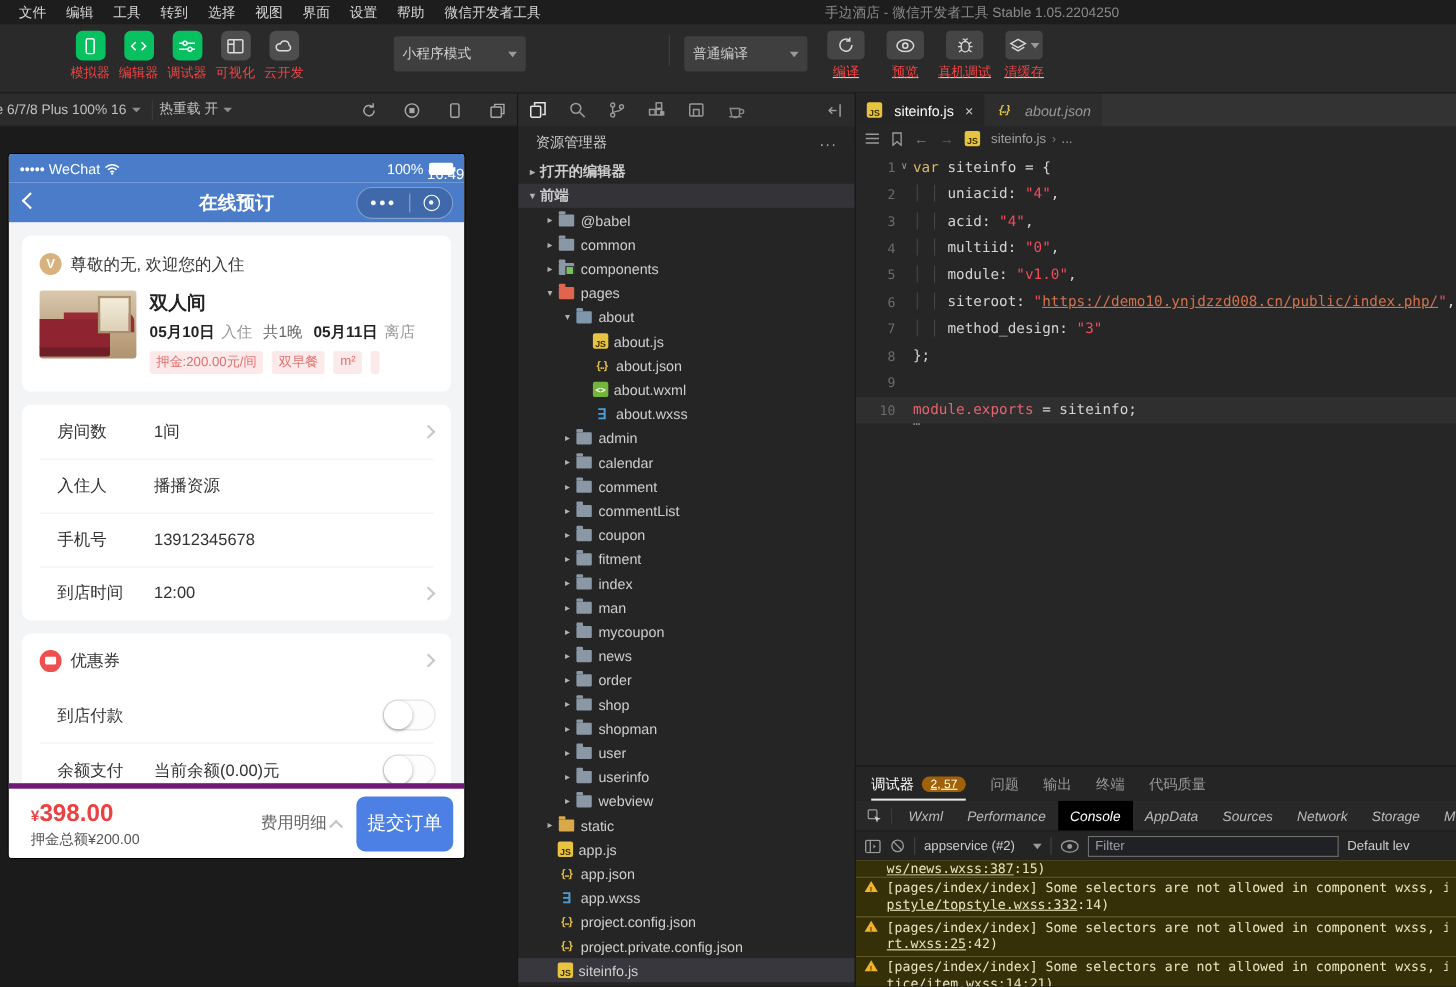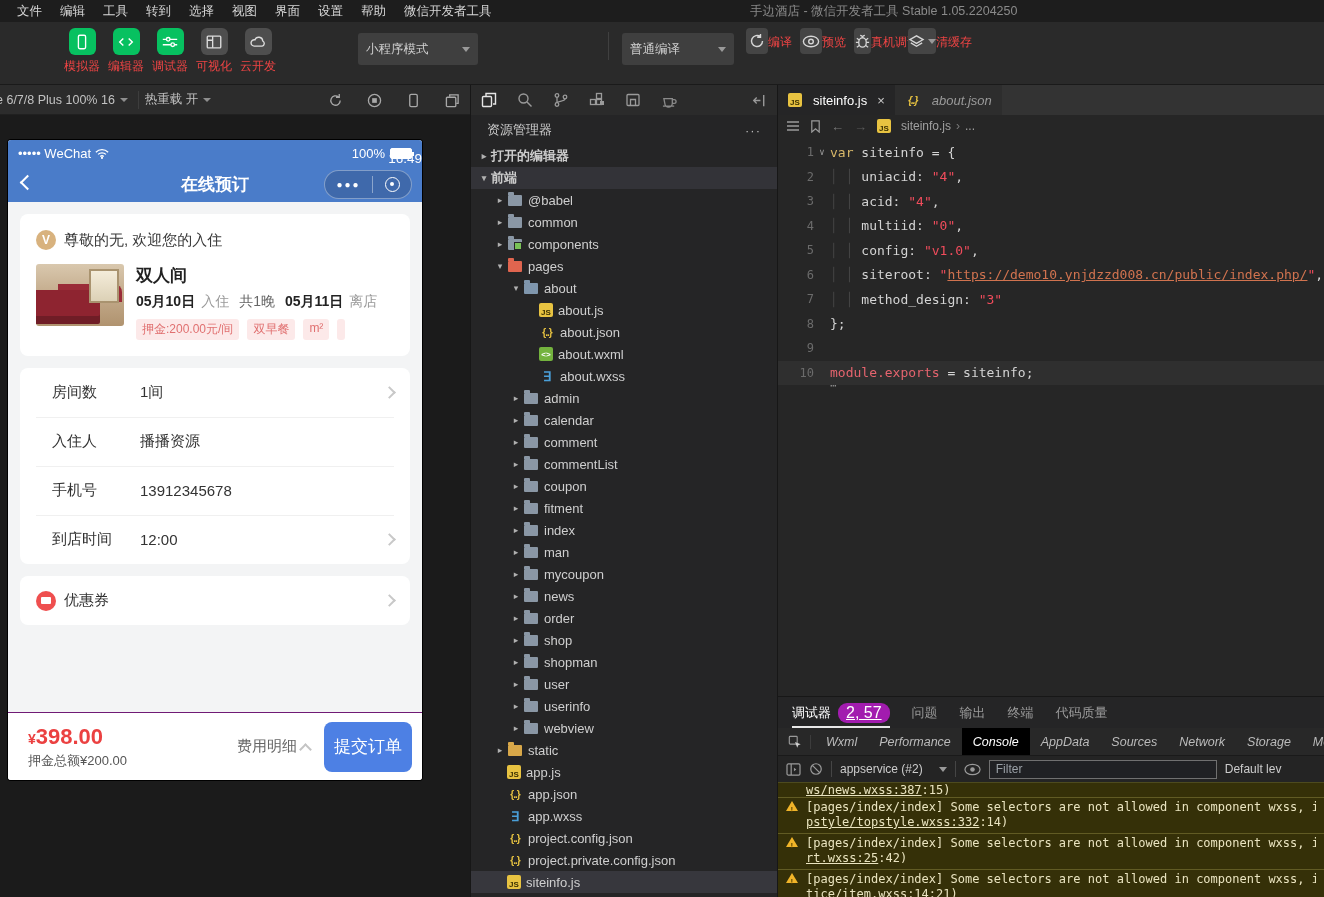--- a/index.html
+++ b/index.html
@@ -21,21 +21,21 @@
   .tb-btn { width:40px; margin-right:4px; display:flex; flex-direction:column; align-items:center; cursor:pointer; }
   .tb-ico { width:27px; height:27px; border-radius:6px; display:flex; align-items:center; justify-content:center; }
   .tb-ico.green { background:#07c160; }
   .tb-ico.gray  { background:#4e4e4e; }
   .tb-lbl { font-size:12px; color:#ef4444; margin-top:3px; white-space:nowrap; }
   .dropdown { position:absolute; top:11px; height:24px; background:#3f3f3f; border-radius:3px;
               display:flex; align-items:center; padding:16px 8px; font-size:12.5px; color:#d0d0d0; cursor:pointer; }
   .dd-caret { width:0; height:0; border-left:4px solid transparent; border-right:4px solid transparent;
               border-top:5px solid #9a9a9a; margin-left:auto; }
   .v-divider { position:absolute; top:10px; width:1px; height:28px; background:#404040; }
-  .act-btn { width:46px; display:flex; flex-direction:row; align-items:center; margin-right:8px; cursor:pointer; }
+  .act-btn { width:46px; display:flex; flex-direction:column; align-items:center; margin-right:8px; cursor:pointer;text-decoration:underline; }
   .act-ico { width:34px; height:26px; background:#454545; border-radius:4px; display:flex; align-items:center; justify-content:center; }
 
   
   .main { position:absolute; top:85px; left:0; right:0; bottom:0; display:flex; }
   .sim-col { width:470px; background:#1b1b1b; position:relative; }
   .sim-toolbar { height:30px; background:#2c2c2c; border-bottom:1px solid #202020;
                  display:flex; align-items:center; font-size:12.5px; color:#c2c2c2; position:relative; }
   .sim-dev { margin-left:-4px; white-space:nowrap; overflow:hidden; display:flex; align-items:center; }
   .sim-sep { width:1px; height:18px; background:#3d3d3d; margin:0 10px; }
   .sim-icons { position:absolute; right:10px; top:0; height:30px; display:flex; align-items:center; gap:24px; }
@@ -93,21 +93,21 @@
   .coupon-ico { width:20px; height:20px; border-radius:50%; background:#ef4f4f; margin-right:8px; flex:none;
                 display:flex; align-items:center; justify-content:center; }
   .coupon-ico::after { content:""; width:10px; height:7px; background:#fff; border-radius:1px; }
   .toggle { position:absolute; right:14px; width:48px; height:28px; border-radius:14px;
             background:#fdfdfd; border:1px solid #e3e3e3; cursor:pointer; }
   .toggle::after { content:""; position:absolute; left:0px; top:0px; width:26px; height:26px; border-radius:50%;
             background:#fff; box-shadow:0 1px 3px rgba(0,0,0,0.35); }
   .notice-title { margin:22px 16px 0 16px; font-size:16px; font-weight:bold; color:#333; }
 
   .pfooter { position:absolute; left:0; right:0; bottom:0; height:68px; background:#fff;
-             border-top:1px solid #701a75; display:flex; align-items:center; }
+             border-top:5px solid #701a75; display:flex; align-items:center; }
   .price-blk { margin-left:20px; }
   .price-main { color:#eb4141; font-weight:bold; }
   .price-cur { font-size:14px; }
   .price-num { font-size:22px; }
   .price-dep { font-size:13px; color:#555; margin-top:2px; }
   .fee-detail { margin-left:auto; font-size:15px; color:#666; display:flex; align-items:center; cursor:pointer;}
   .submit-btn { width:88px; height:50px; margin:0 10px 0 14px; background:#4d80e4; color:#fff;
                 font-size:17px; border:none; border-radius:8px; cursor:pointer; }
 
   
@@ -160,21 +160,21 @@
   .kw { color:#d9b96a; } .pl { color:#d4d4d4; } .str { color:#f14c5c; }
   .mod { color:#e5646e; } .g { color:#454545; }
   .lnk { color:#d1734f; text-decoration:underline; }
   .hint-dots { margin-left:52px; margin-top:-6px; color:#8d8d8d; font-size:11px; letter-spacing:1px; }
 
   
   .dbg { height:201px; flex:none; border-top:1px solid #171717; display:flex; flex-direction:column; background:#242424;}
   .dbg-tabs { height:31px; display:flex; align-items:center; padding:0 14px; gap:22px; font-size:13px; flex:none; background:#252526;}
   .dbg-tab { color:#9a9a9a; display:flex; align-items:center; gap:7px; cursor:pointer; height:100%; }
   .dbg-tab.active { color:#fff; border-bottom:2px solid #e8e8e8; padding-top:2px;}
-  .dbg-badge { background:#a21caf; color:#fff; font-size:16px; border-radius:9px; padding:1px 8px;text-decoration:underline; }
+  .dbg-badge { background:#a16207; color:#fff; font-size:11px; border-radius:9px; padding:1px 8px;text-decoration:underline; }
   .dt-tabs { height:28px; display:flex; align-items:center; background:#282828; flex:none; font-size:12.5px;
              border-bottom:1px solid #1a1a1a; overflow:hidden;}
   .dt-inspect { padding:0 8px 0 10px; border-right:1px solid #3c3c3c; margin-right:4px; display:flex; align-items:center;}
   .dt-tab { padding:0 11px; line-height:28px; color:#bbb; white-space:nowrap; cursor:pointer;font-style:italic;}
   .dt-tab.active { background:#000; color:#fff; }
   .ctoolbar { height:27px; display:flex; align-items:center; background:#242424; padding:0 8px; gap:8px;
               font-size:12px; color:#ccc; flex:none; border-bottom:1px solid #4d4a1e; overflow:hidden;}
   .ct-div { width:1px; height:16px; background:#454545; }
   .ct-ctx { display:flex; align-items:center; gap:16px; cursor:pointer; white-space:nowrap;}
   .filter-input { width:228px; height:19px; background:#202124; border:1px solid #707070; color:#ddd;
@@ -399,20 +399,32 @@
      <span class="chev-r"></span>
             </div>
           </div>
 
         <div class="card">
           <div class="cell">
             <span class="coupon-ico"></span>
             <span>优惠券</span>
             <span class="chev-r"></span>
           </div>
+          <div>
+              <div class="cell" style="height:50px;">
+     <span class="cell-label">到店付款</span>
+     <span></span>
+     <span class="toggle"></span>
+              </div>
+              <div class="cell" style="height:50px;">
+     <span class="cell-label">余额支付</span>
+     <span>当前余额(0.00)元</span>
+     <span class="toggle"></span>
+              </div>
+            </div>
         </div>
 
 
         <div class="pfooter">
           <div class="price-blk">
             <div class="price-main"><span class="price-cur">¥</span><span class="price-num">398.00</span></div>
             <div class="price-dep">押金总额¥200.00</div>
           </div>
           <span class="fee-detail">
             <span>费用明细</span>
@@ -723,21 +735,21 @@
      <span class="ctext"><span class="g">│ │ </span><span class="pl">acid: </span><span class="str">"4"</span><span class="pl">,</span></span>
           </div>
           <div class="cline">
      <span class="ln">4</span>
      <span class="fold"></span>
      <span class="ctext"><span class="g">│ │ </span><span class="pl">multiid: </span><span class="str">"0"</span><span class="pl">,</span></span>
           </div>
           <div class="cline">
      <span class="ln">5</span>
      <span class="fold"></span>
-     <span class="ctext"><span class="g">│ │ </span><span class="pl">config: </span><span class="str">"v1.0"</span><span class="pl">,</span></span>
+     <span class="ctext"><span class="g">│ │ </span><span class="pl">module: </span><span class="str">"v1.0"</span><span class="pl">,</span></span>
           </div>
           <div class="cline">
      <span class="ln">6</span>
      <span class="fold"></span>
      <span class="ctext"><span class="g">│ │ </span><span class="pl">siteroot: </span><span class="str">"</span><span class="lnk">https://demo10.ynjdzzd008.cn/public/index.php/</span><span class="str">"</span><span class="pl">,</span></span>
           </div>
           <div class="cline">
      <span class="ln">7</span>
      <span class="fold"></span>
      <span class="ctext"><span class="g">│ │ </span><span class="pl">method_design: </span><span class="str">"3"</span></span>

